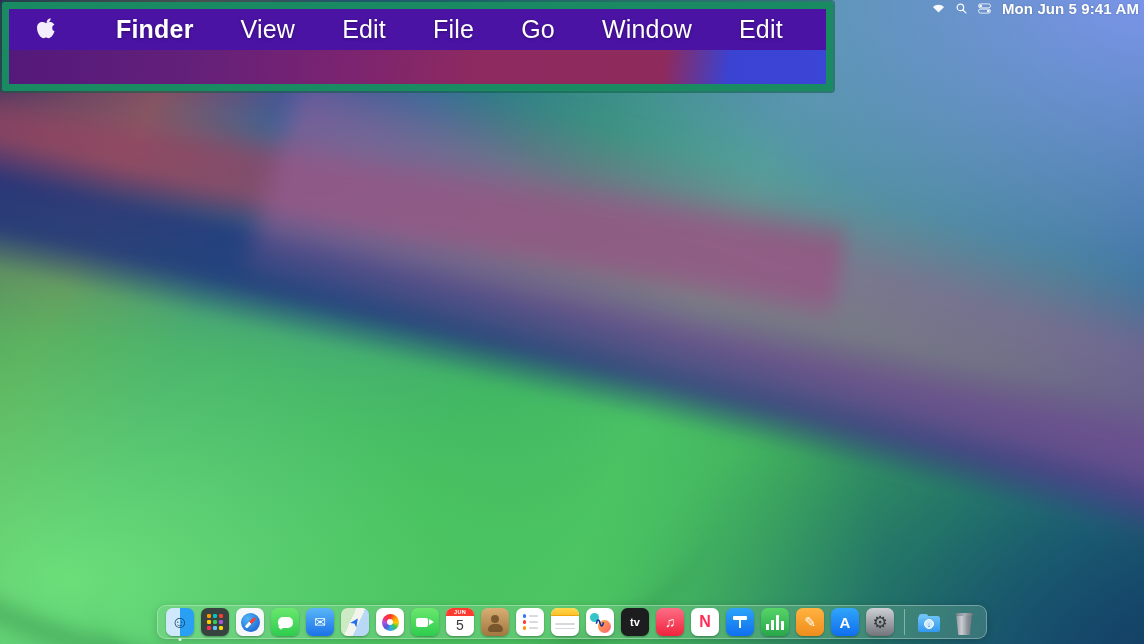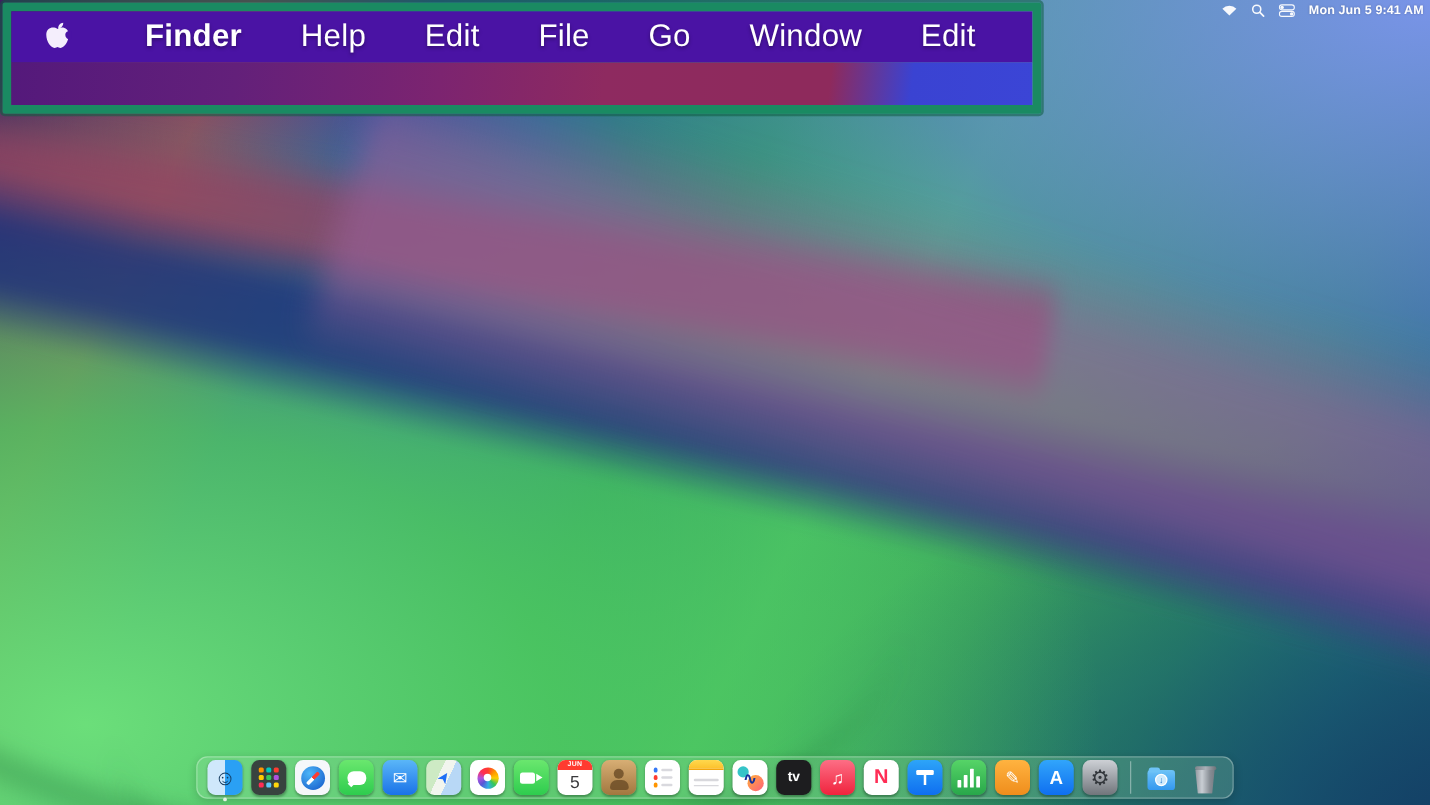--- a/index.html
+++ b/index.html
@@ -31,21 +31,21 @@
   .ridge{ position:absolute; border-radius:50%; filter:blur(9px); pointer-events:none;
     border-bottom:26px solid rgba(28,108,52,0.30); }
   .r1{ left:-220px; top:170px; width:950px; height:520px; transform:rotate(8deg); }
   .r2{ left:-120px; top:310px; width:1050px; height:500px; transform:rotate(6deg); }
   .r3{ left:90px;  top:420px; width:950px;  height:400px; transform:rotate(4deg); }
 
   
   .statusbar{ position:absolute; top:1px; right:5px; height:14px;
     display:flex; align-items:center; gap:11px; color:#fff; z-index:5; }
   .statusbar svg{ display:block; opacity:0.95; }
-  .clock{ font-size:10px; font-weight:700; letter-spacing:0.1px;
+  .clock{ font-size:15px; font-weight:700; letter-spacing:0.1px;
     text-shadow:0 0 2px rgba(0,0,0,0.25); white-space:nowrap; }
 
   
   .highlight-box{ position:absolute; left:2px; top:2px; width:831px; height:89px;
     border:7px solid #1a8a62; border-radius:2px; z-index:4;
     box-shadow:0 0 0 2px rgba(12,92,64,0.55); display:flex; flex-direction:column; overflow:hidden; }
   .menubar{ height:41px; background:#4a13a4; display:flex; align-items:center;
     padding-left:26px; gap:47px; color:#fff; }
   .menubar .mi{ font-size:25px; line-height:1; letter-spacing:0.2px;
     text-shadow:0 1px 3px rgba(0,0,0,0.35); white-space:nowrap; }
@@ -180,21 +180,21 @@
   <div class="highlight-box" style="border-color: rgb(26, 138, 98);">
     <div class="menubar" style="background: rgb(74, 19, 164);">
       <span class="apple">
         <svg width="22" height="25" viewBox="0 0 24 26">
           <path fill="#f4eefc" d="M12 6.2 C8.2 3.4 2.2 5.2 2.2 11.2 c0 6.2 4.1 11.4 7.1 11.4 c1.5 0 2-0.8 2.7-0.8 s1.2 0.8 2.7 0.8 c3 0 7.1-5.2 7.1-11.4 c0-6-6-7.8-9.8-5 z"></path>
           <circle cx="22.4" cy="11.4" r="3.6" fill="#4a13a4"></circle>
           <path fill="#f4eefc" d="M12.6 5.6 c-0.1-2.6 1.9-4.8 4.4-4.9 c0.2 2.6-2 4.9-4.4 4.9 z"></path>
         </svg>
       </span>
       <span class="mi bold">Finder</span>
-      <span class="mi">Help</span>
+      <span class="mi">View</span>
       <span class="mi">Edit</span>
       <span class="mi">File</span>
       <span class="mi">Go</span>
       <span class="mi">Window</span>
       <span class="mi">Edit</span>
     </div>
     <div class="menubar-under"></div>
   </div>
 
   <div class="dock">

